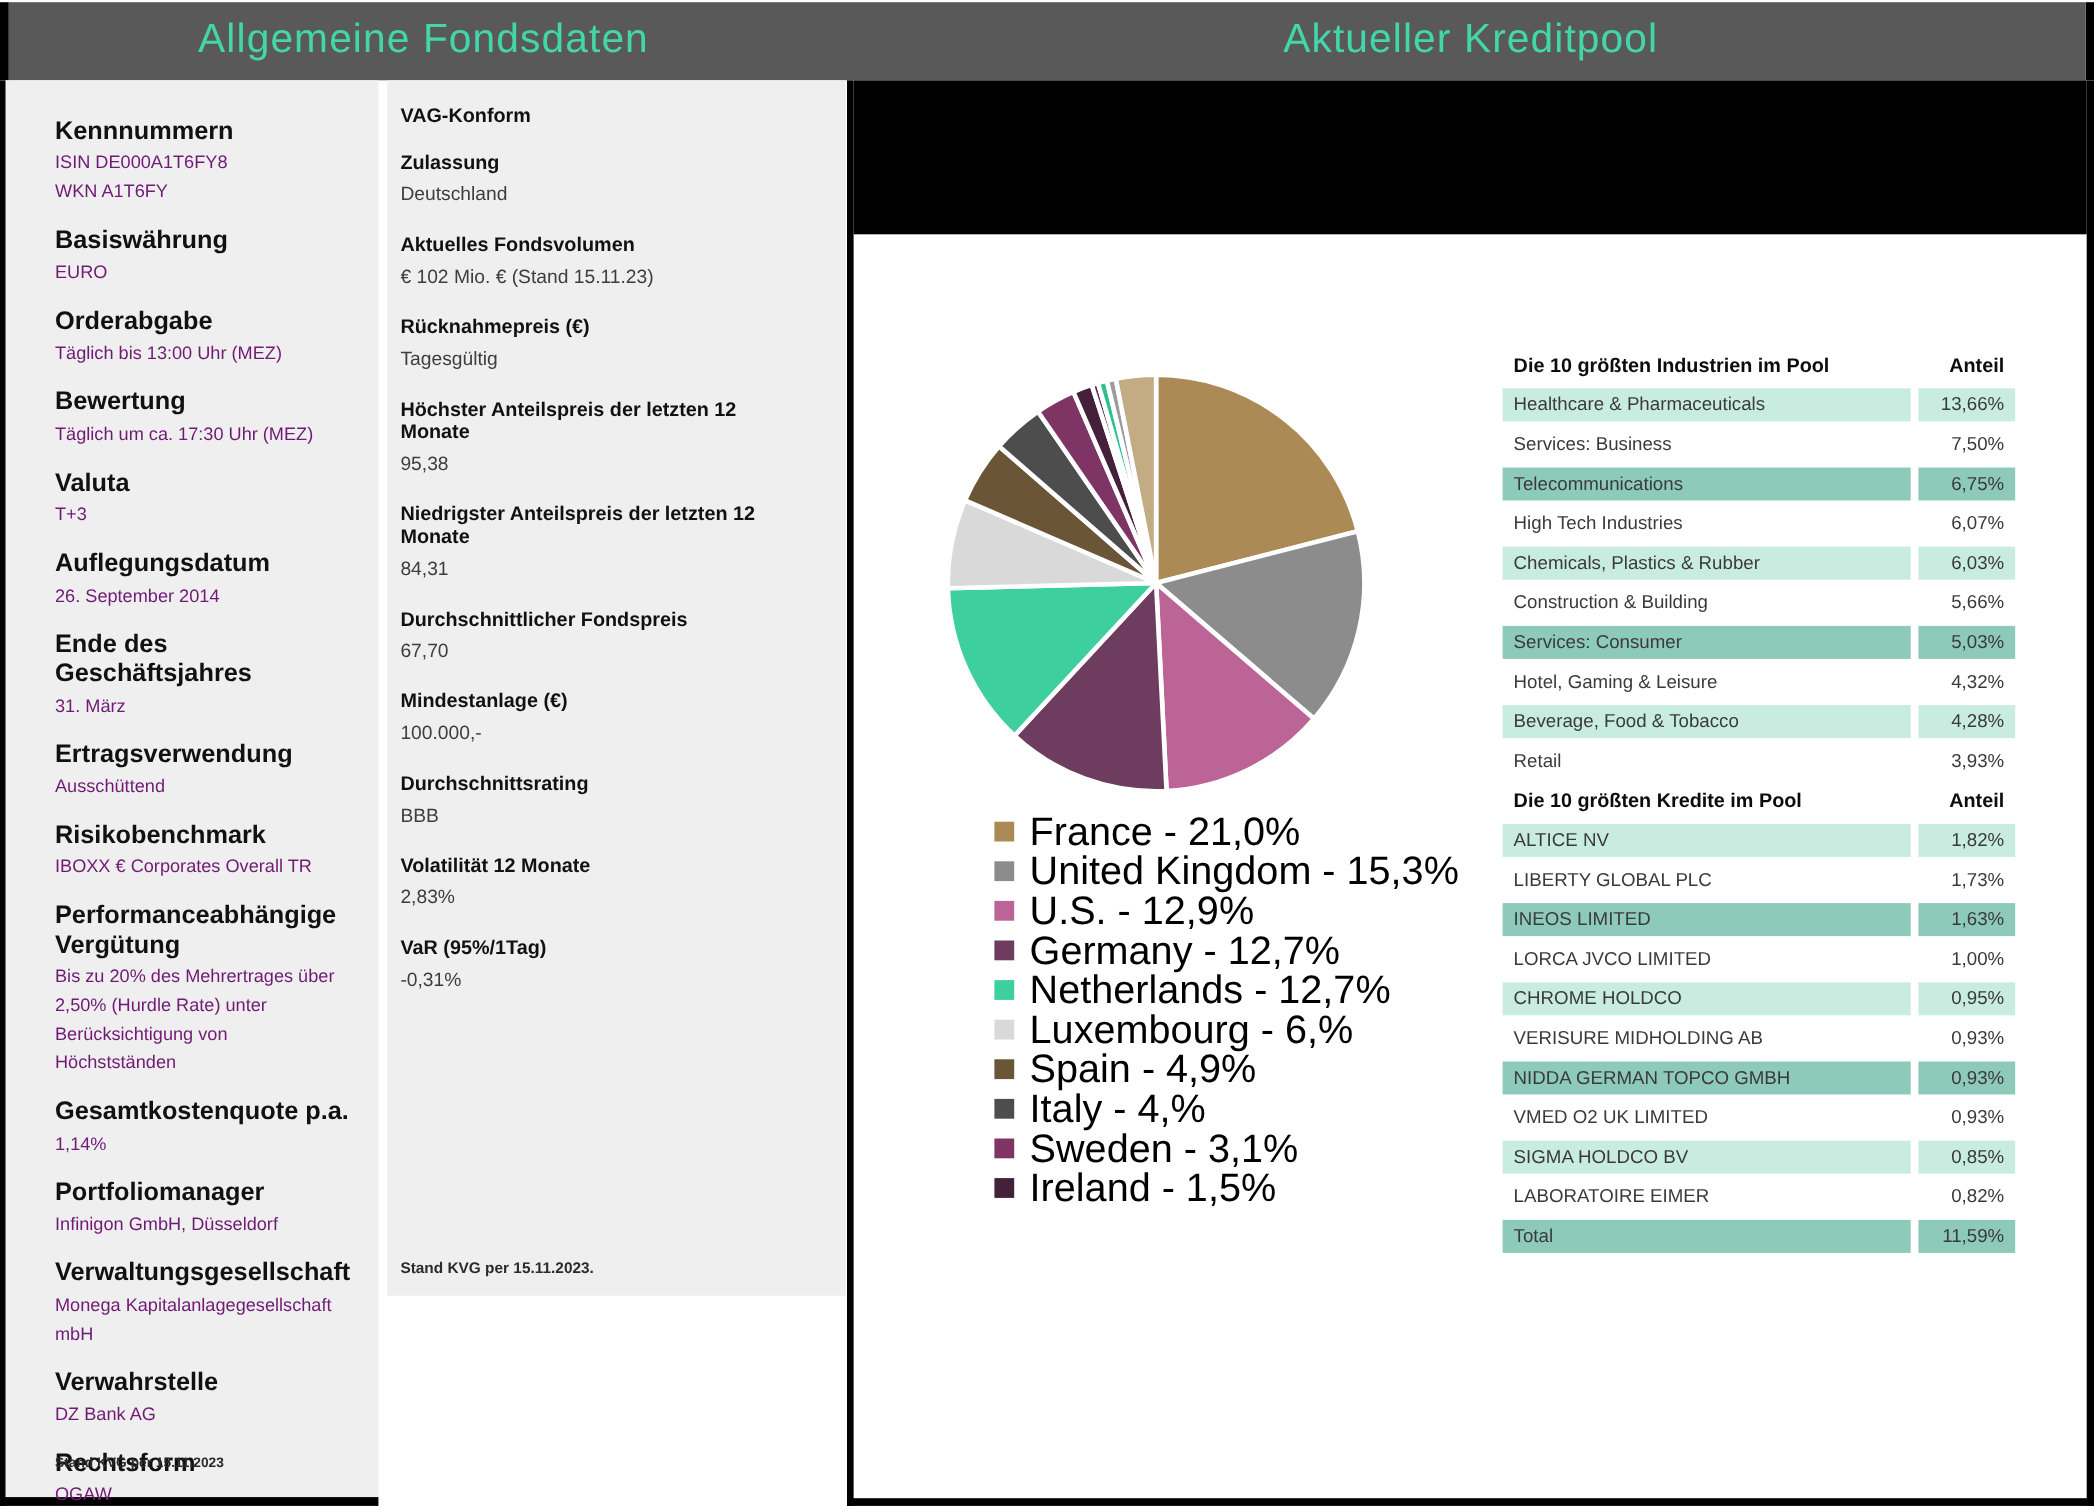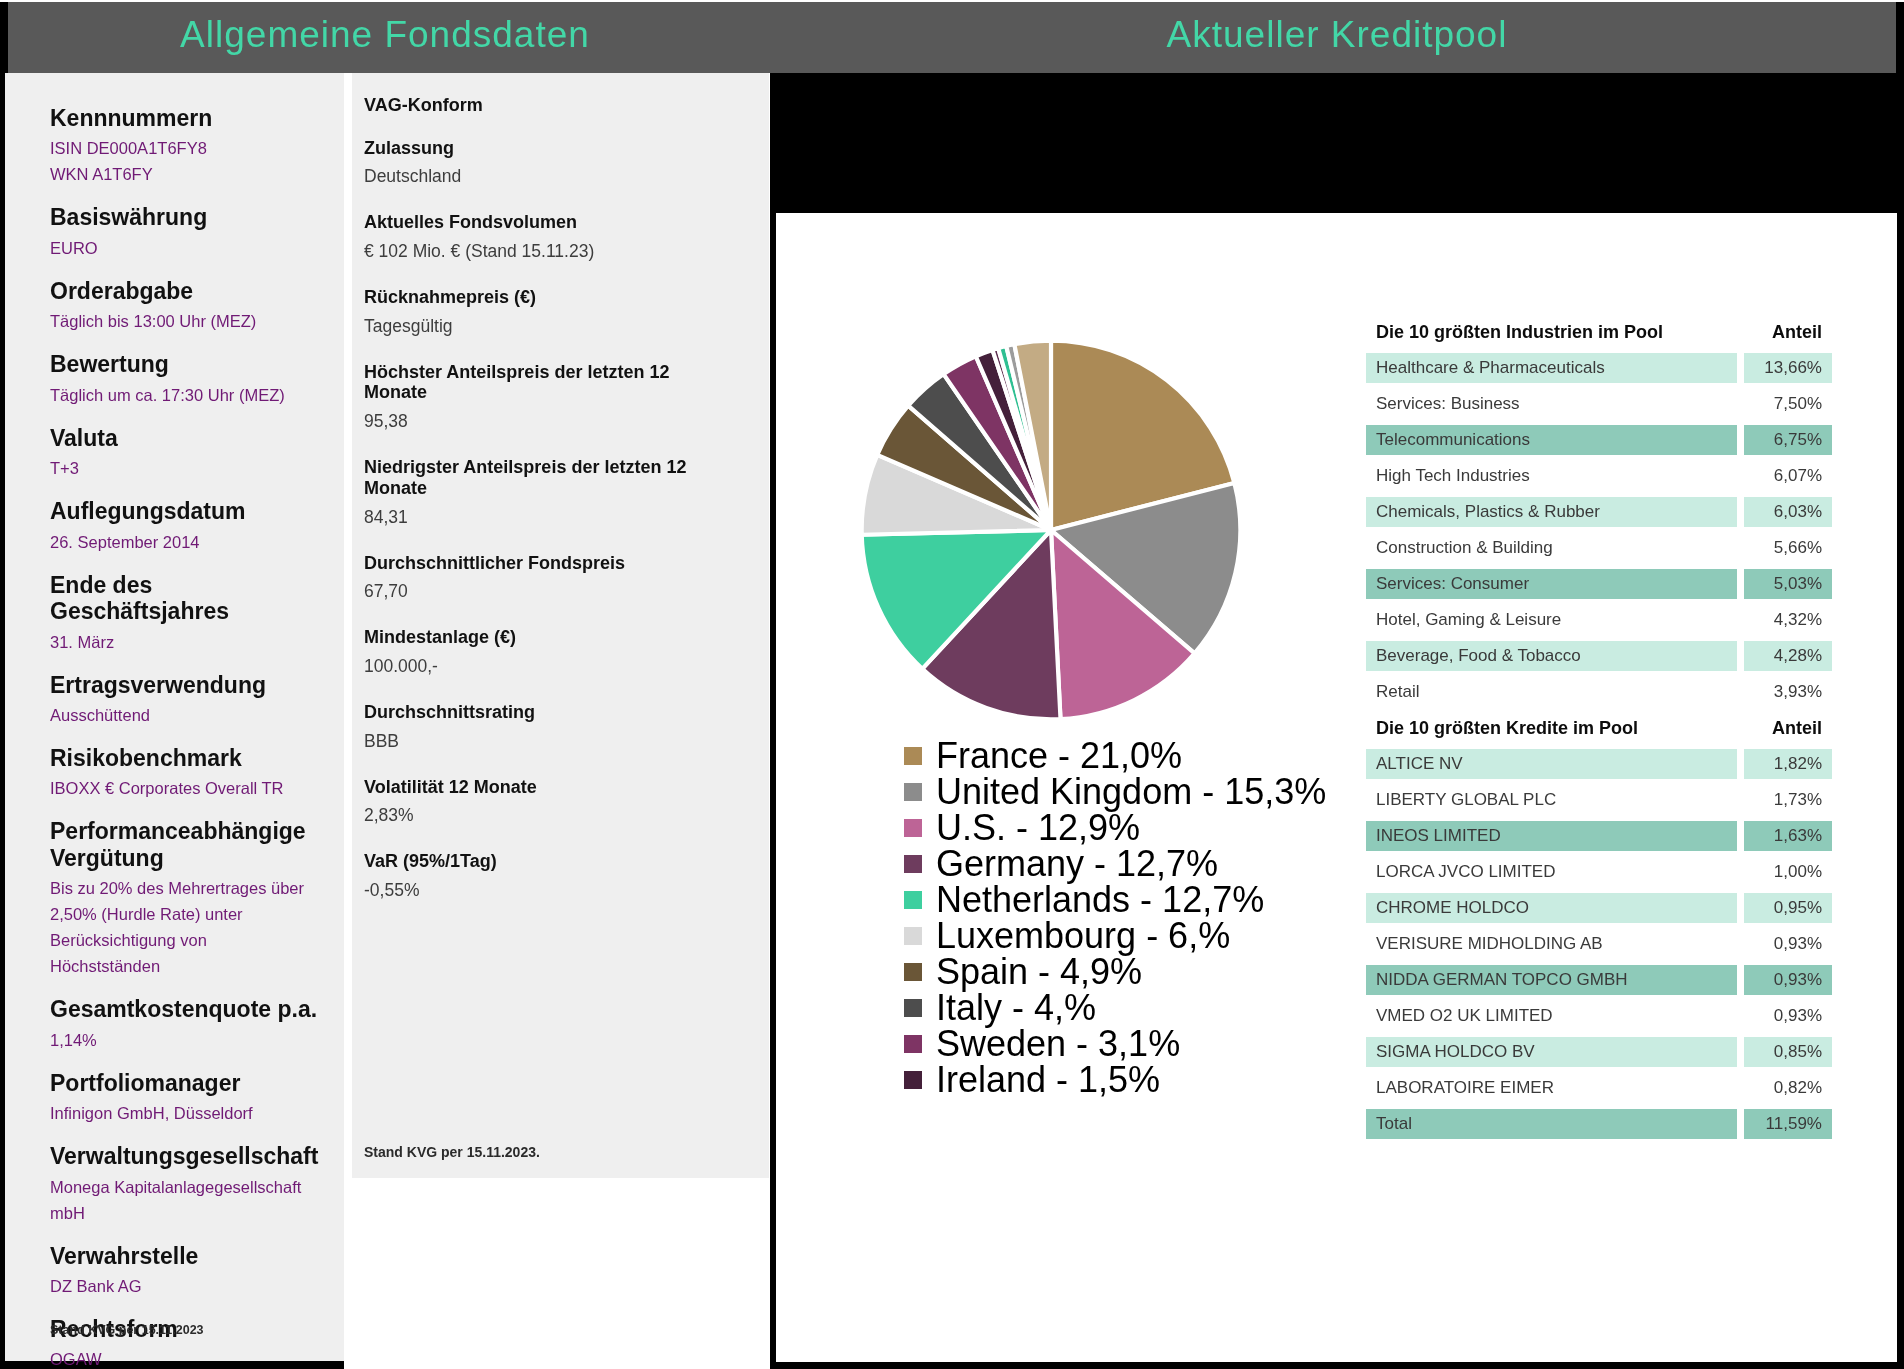--- a/index.html
+++ b/index.html
@@ -213,21 +213,21 @@
         </div>
         <div class="field">
           <div class="flabel">Volatilität 12 Monate</div>
           <div class="fvalue">
             <div class="fline">2,83%</div>
           </div>
         </div>
         <div class="field">
           <div class="flabel">VaR (95%/1Tag)</div>
           <div class="fvalue">
-            <div class="fline">-0,55%</div>
+            <div class="fline">-0,31%</div>
           </div>
         </div>
       </div>
     <div class="footnote fn-mid">Stand KVG per 15.11.2023.</div>
   </div>
 
   <div class="right-card">
     <div class="right-black"></div>
     <div class="pie-wrap">
       <svg id="pie" width="390" height="390" viewBox="-1.03 -1.03 2.06 2.06">

